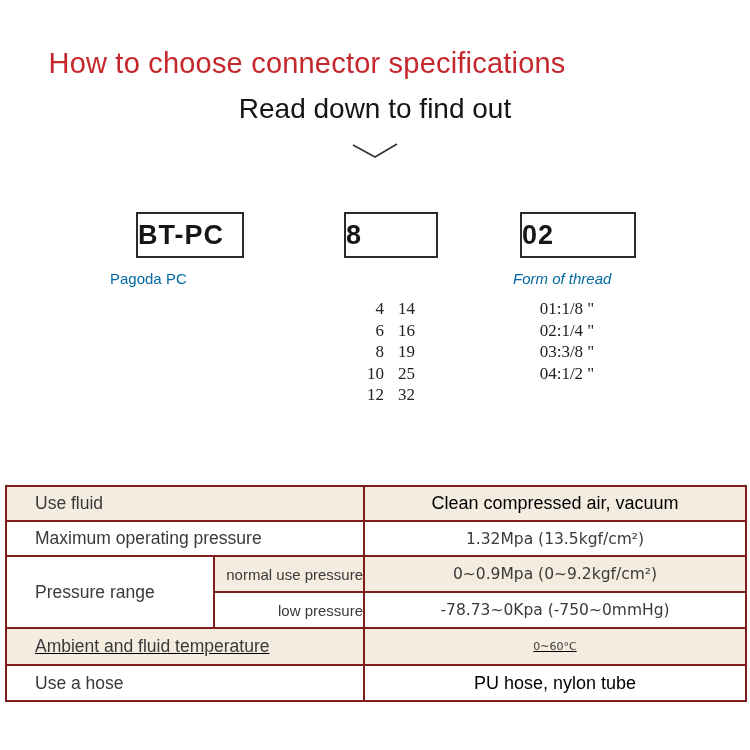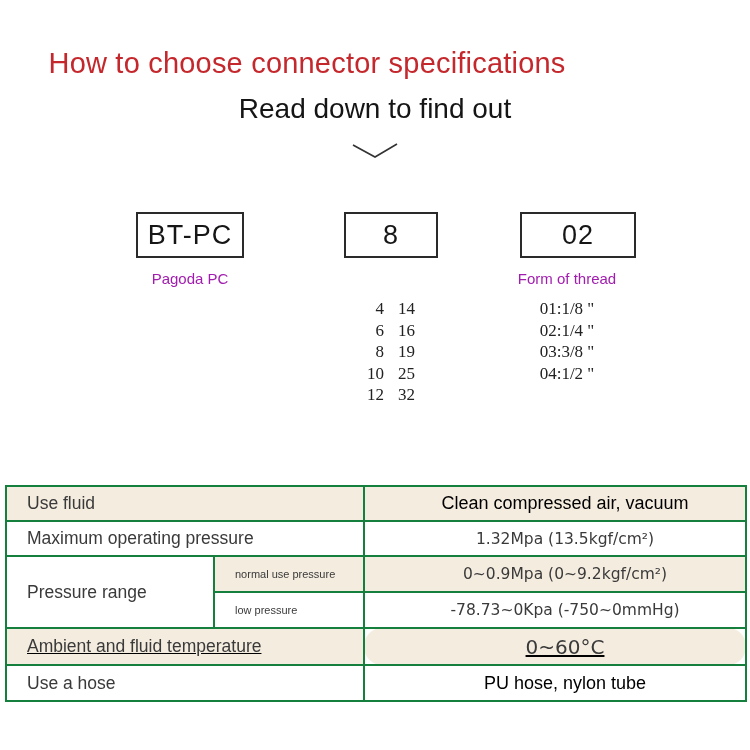--- a/index.html
+++ b/index.html
@@ -33,39 +33,38 @@
     width: 46px; height: 18px;
   }
   .code-box {
     position: absolute;
     top: 212px;
     height: 46px;
     border: 2px solid #2a2a2a;
     background: #ffffff;
     display: flex;
     align-items: center;
-    justify-content: center;
-    font-weight: 400;
+    font-weight: 700;
     font-size: 27px;
     letter-spacing: 1px;
     color: #161616;
   }
   .box-1 { left: 136px; width: 108px; }
   .box-2 { left: 344px; width: 94px; }
   .box-3 { left: 520px; width: 116px; }
   .seg-label {
     position: absolute;
     top: 270px;
-    text-align: center;
+    text-align: left;
     font-size: 15px;
-    color: #a21caf;
+    color: #0369a1;
   }
   .seg-label-1 { left: 110px; width: 160px; }
   .seg-label-2 { left: 321px; width: 140px; }
-  .seg-label-3 { left: 487px; width: 160px; }
+  .seg-label-3 { left: 513px; width: 160px; font-style: italic; }
   .opt-list {
     position: absolute;
     top: 298px;
     font-family: "Liberation Serif", serif;
     font-size: 17px;
     color: #222222;
     line-height: 21.5px;
   }
   .tube-list { left: 344px; width: 94px; }
   .pair-row {
@@ -85,48 +84,47 @@
   }
   .thread-list { left: 500px; width: 134px; text-align: center; }
   .spec-table {
     position: absolute;
     top: 485px; left: 5px;
     width: 740px;
     border-collapse: collapse;
     table-layout: fixed;
   }
   .spec-table td {
-    border: 2px solid #15803d;
+    border: 2px solid #7f1d1d;
     color: #3a3a3a;
     background: #ffffff;
-    padding-left: 20px;
   }
   .spec-table td.beige { background: #f4ecdf; }
   .row-label {
     font-size: 17.5px;
     padding-left: 28px;
     text-align: left;
   }
   .sub-label {
-    font-size: 11px;
-    text-align: left;
+    font-size: 15px;
+    text-align: right;
     color: #333333;
   }
   .cell-value {
     text-align: center;
     font-family: "DejaVu Sans", sans-serif;
     font-size: 15.5px;
     color: #2e2e2e;
   }
   .cell-value.big {
     font-family: "Liberation Sans", sans-serif;
     font-size: 18px;
     color: #000000;
   }
-  .cell-value.small { font-size: 20px; border-radius: 18px; }
+  .cell-value.small { font-size: 11px; }
   .r-h35 { height: 35px; }
   .r-h36 { height: 36px; }
   .r-h37 { height: 37px; text-decoration: underline; }
 </style>
 </head>
 <body>
 
 <div class="page">
 
   <div class="title">How to choose connector specifications</div>

